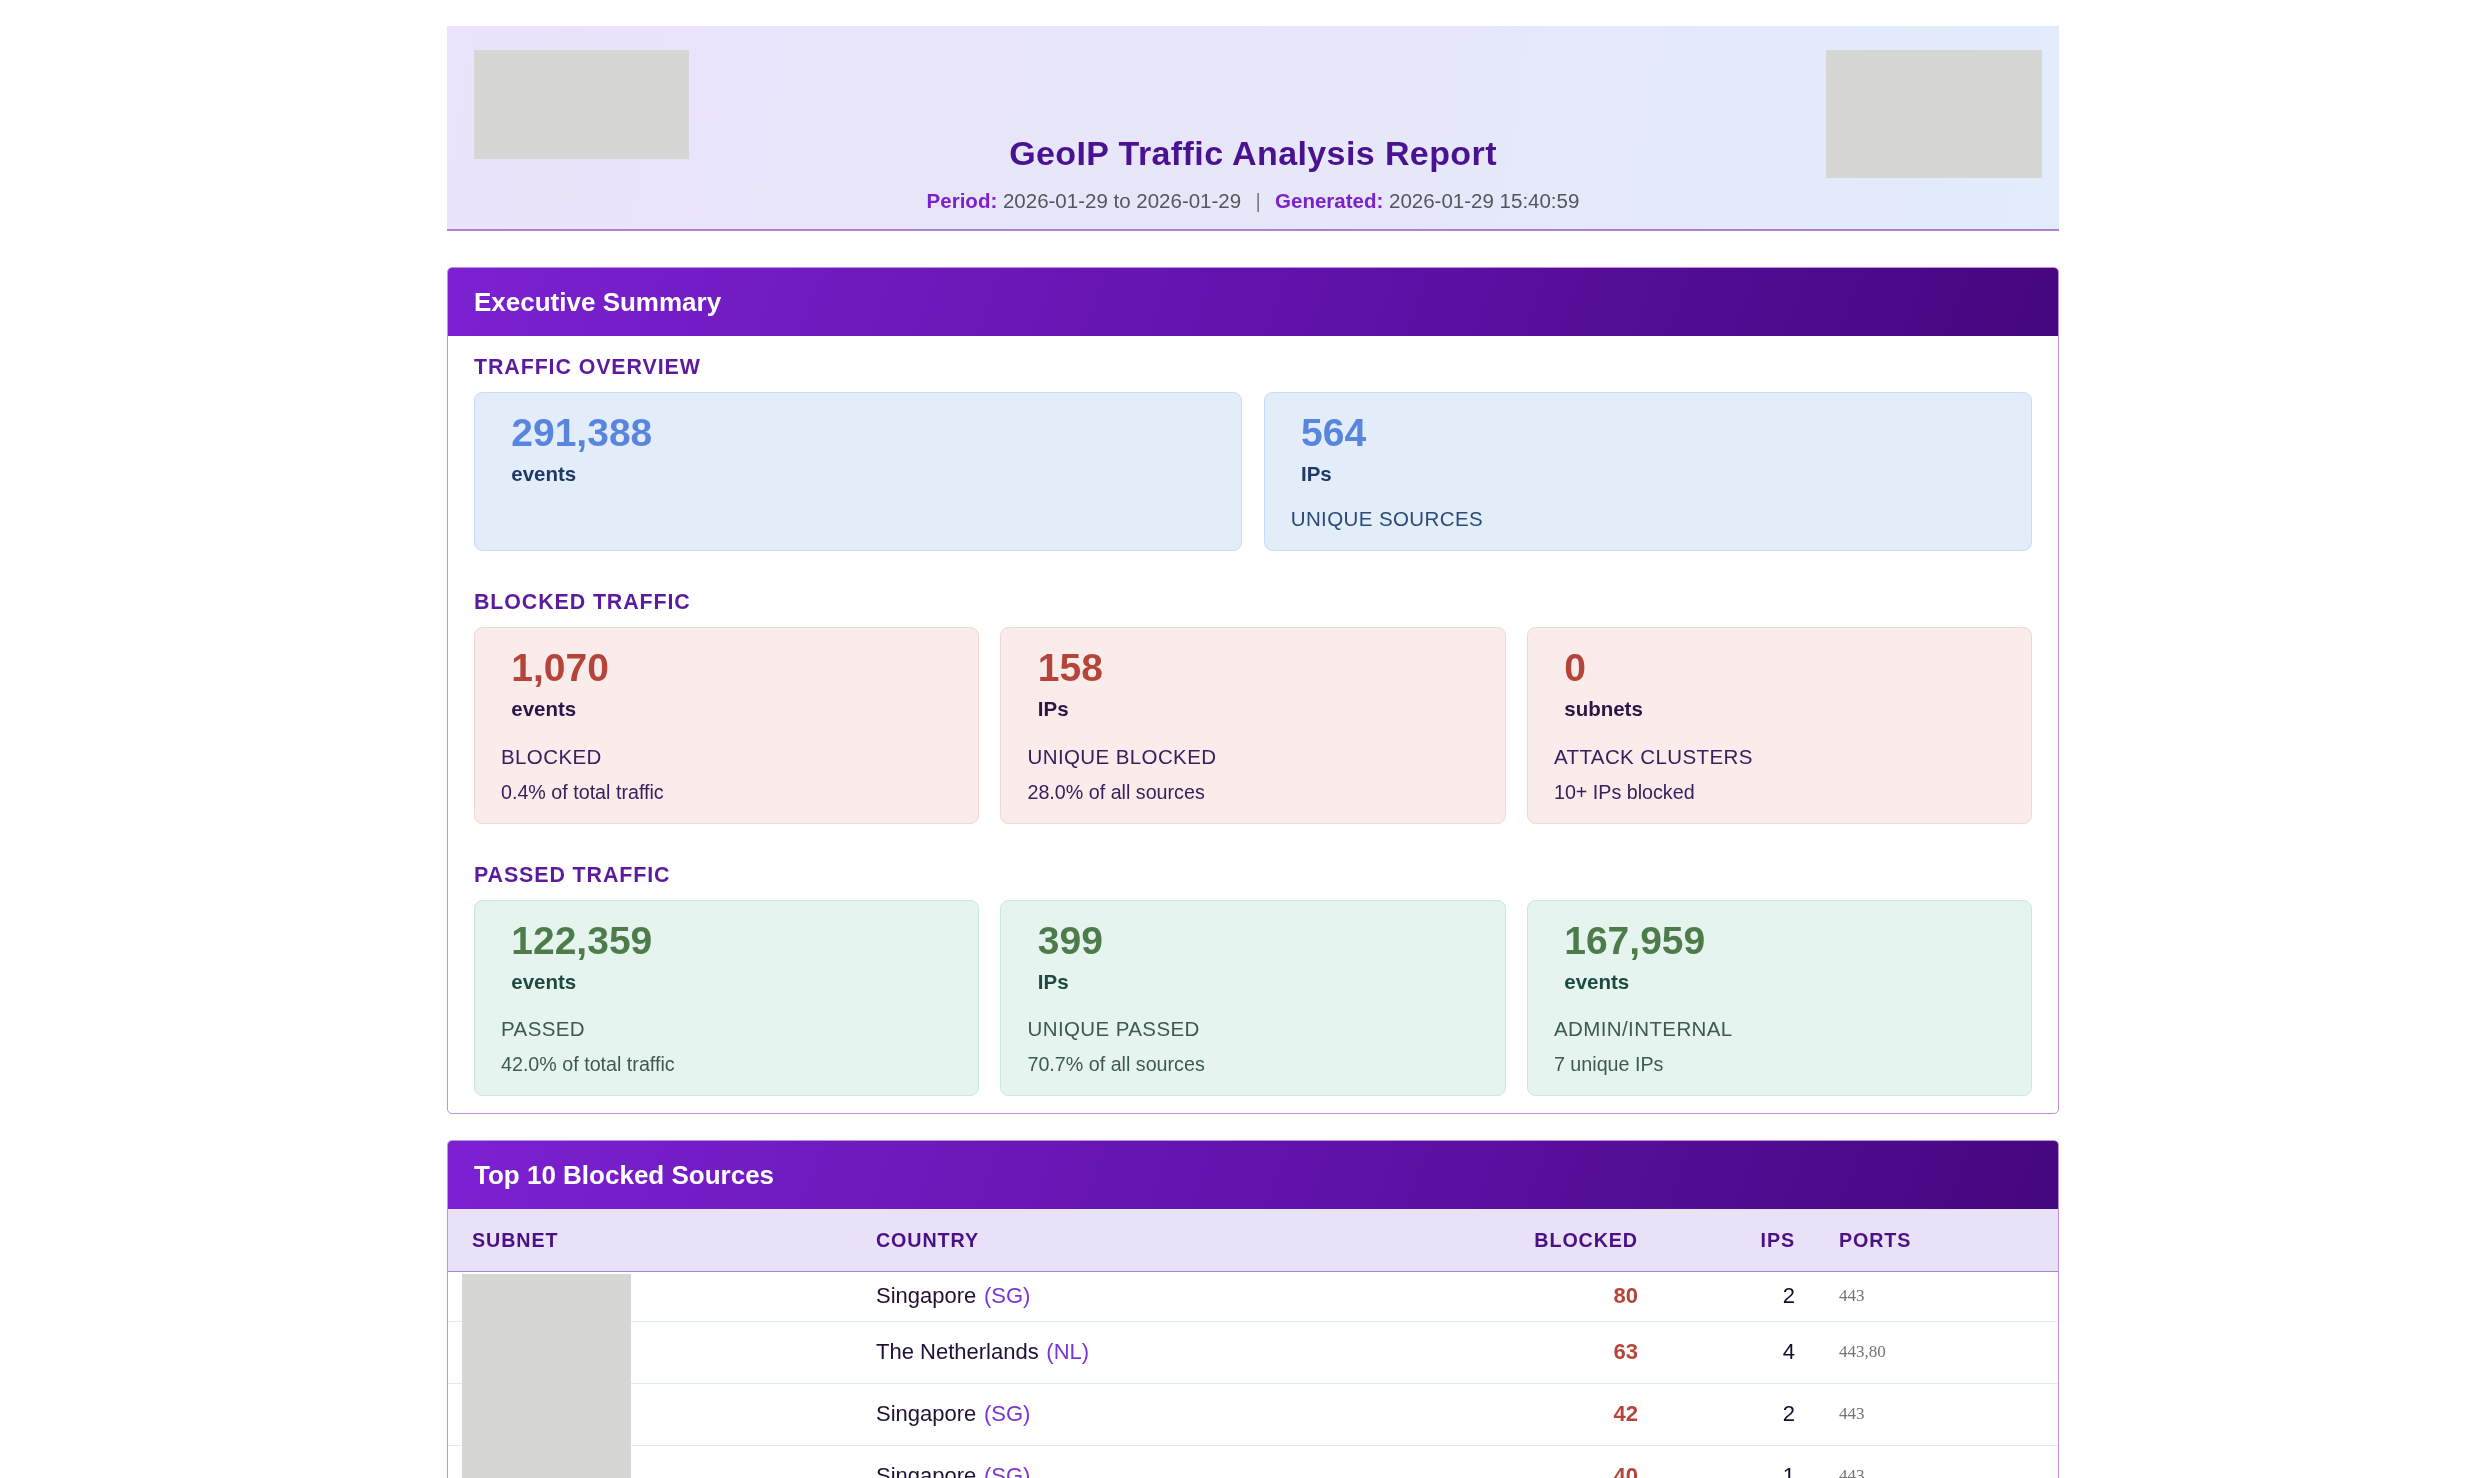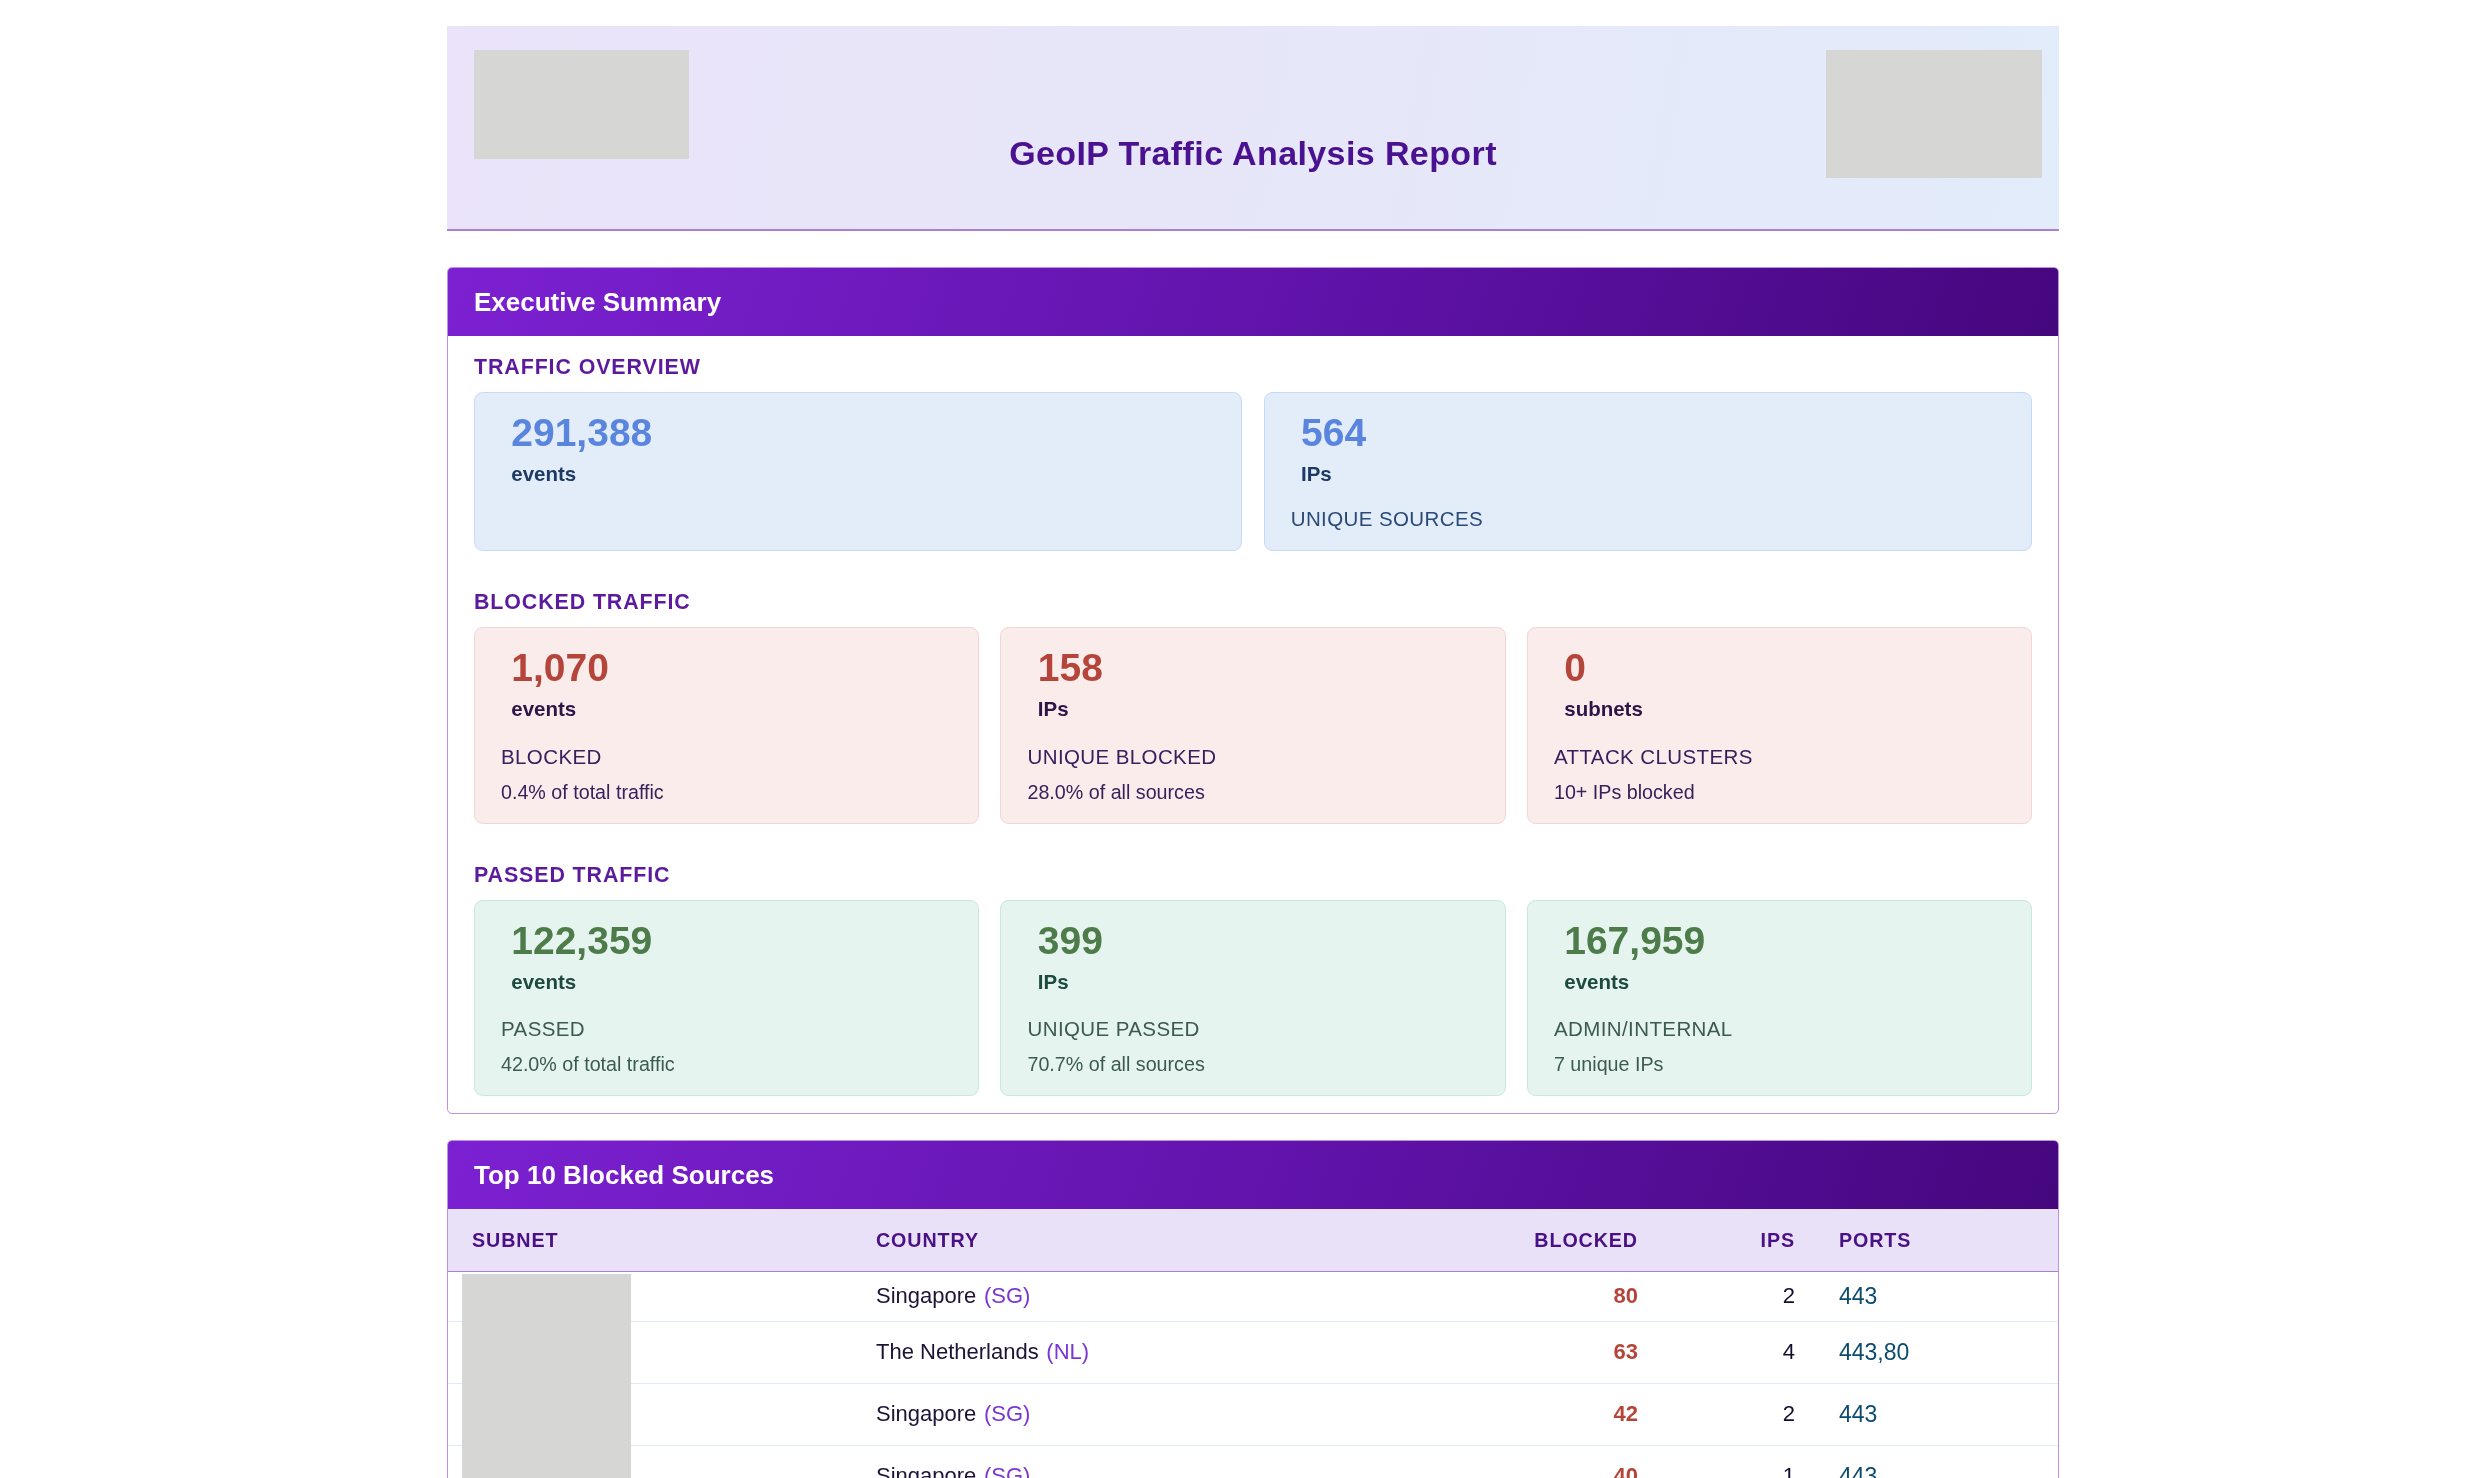--- a/index.html
+++ b/index.html
@@ -94,37 +94,44 @@
   th.h-ports { padding-left: 44px; }
   tbody td { height: 62px; padding: 0; font-size: 22px; background: #ffffff; }
   tbody tr:first-child td { height: 50px; }
   tbody tr + tr td { border-top: 1.7px solid #e1ebf7; }
   td.td-subnet { padding-left: 24px; }
   td.td-country { color: #1e1235; }
   .country-code { color: #7a36d4; margin-left: 7.7px; }
   td.td-blocked { text-align: right; color: #b5453a; font-weight: bold; }
   td.td-ips { text-align: right; color: #140b30; }
   td.td-ports {
-    padding-left: 44px; color: #0c4a6e;
-    font-family: Liberation Sans, sans-serif; font-size: 23px;
+    padding-left: 44px; color: #737373;
+    font-family: Liberation Serif, serif; font-size: 17px;
   }
   .subnet-redaction {
     position: absolute; left: 13.7px; top: 133px;
     width: 169px; height: 531px; background: #d6d6d5; z-index: 2;
   }
 </style>
 </head>
 <body>
 
 <div class="container">
 
   <div class="report-header">
     <div class="logo-box logo-left"></div>
     <div class="logo-box logo-right"></div>
     <div class="report-title">GeoIP Traffic Analysis Report</div>
+    <div class="report-meta">
+      <span class="meta-label">Period:</span>
+      <span>2026-01-29 to 2026-01-29</span>
+      <span class="meta-sep">|</span>
+      <span class="meta-label">Generated:</span>
+      <span>2026-01-29 15:40:59</span>
+    </div>
   </div>
 
   <div class="panel panel-exec">
     <div class="panel-header">Executive Summary</div>
     <div class="panel-body">
 
       <div class="section-label">TRAFFIC OVERVIEW</div>
       <div class="cards two">
         <div class="card blue">
           <div class="card-topline">

